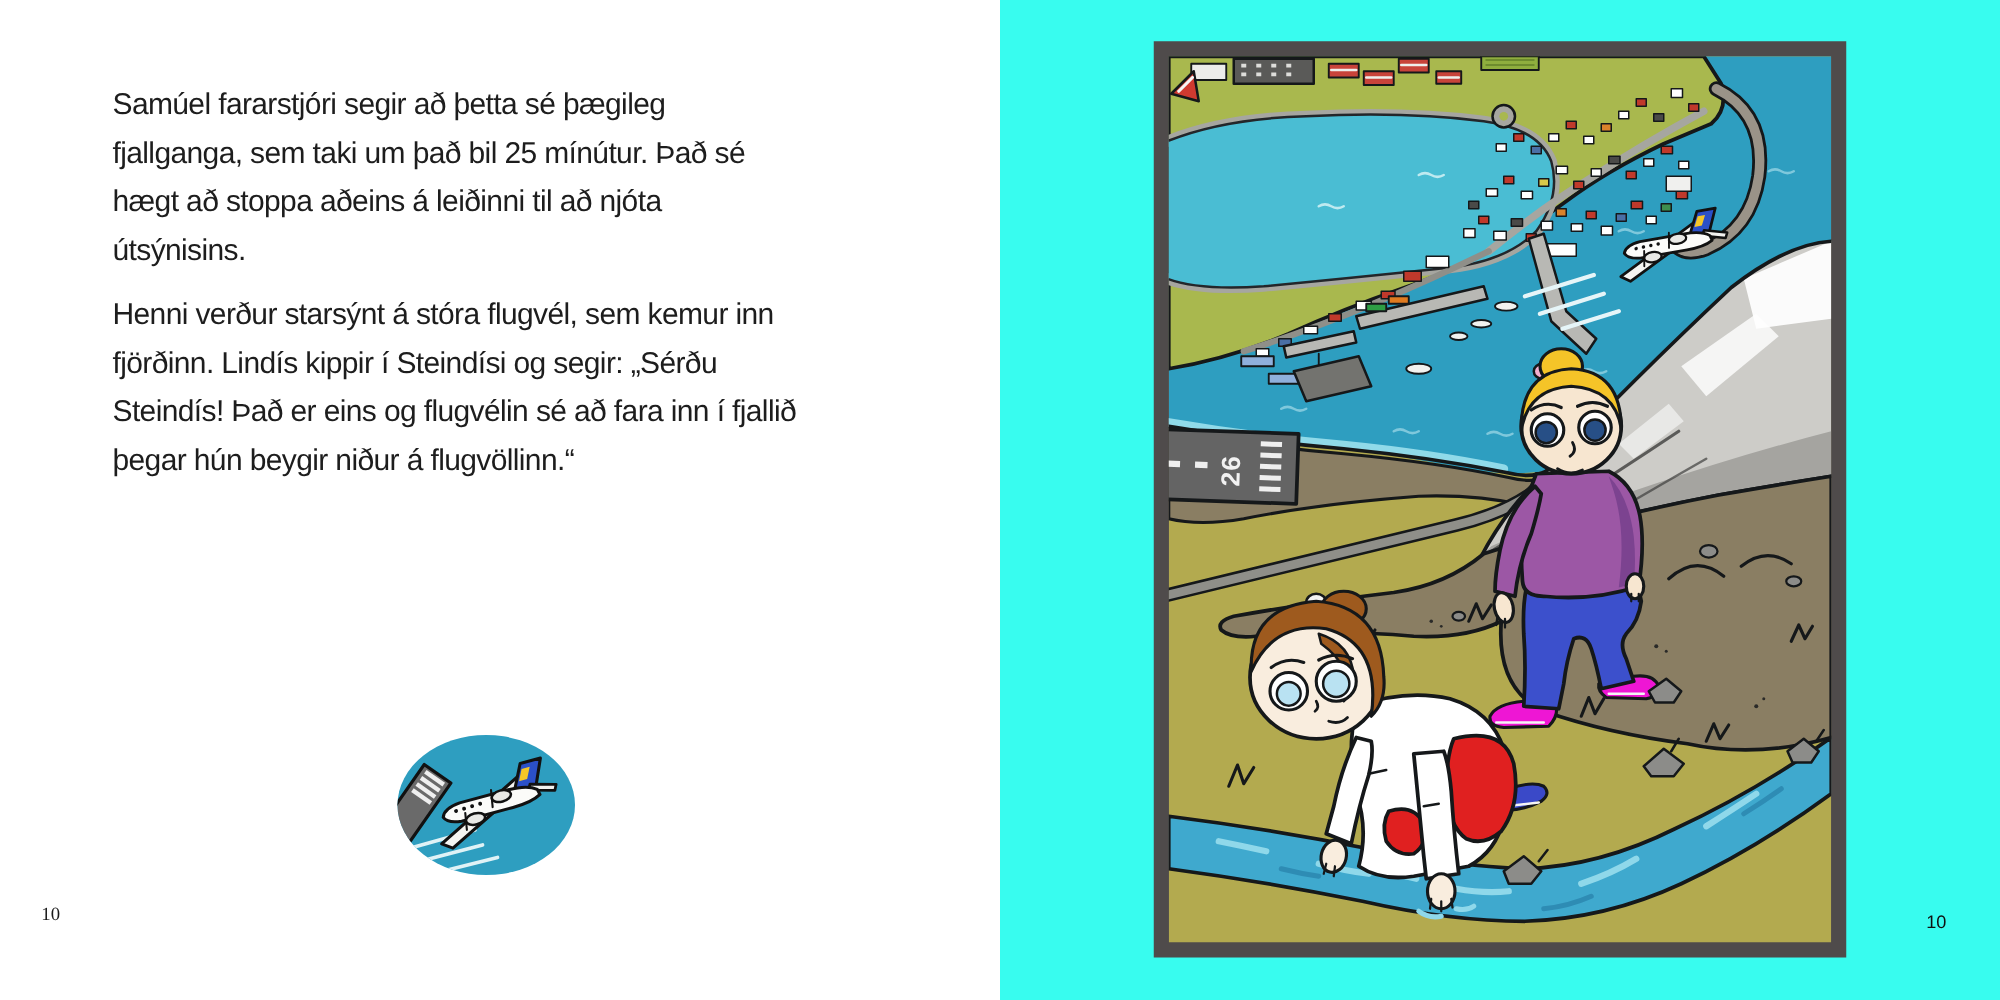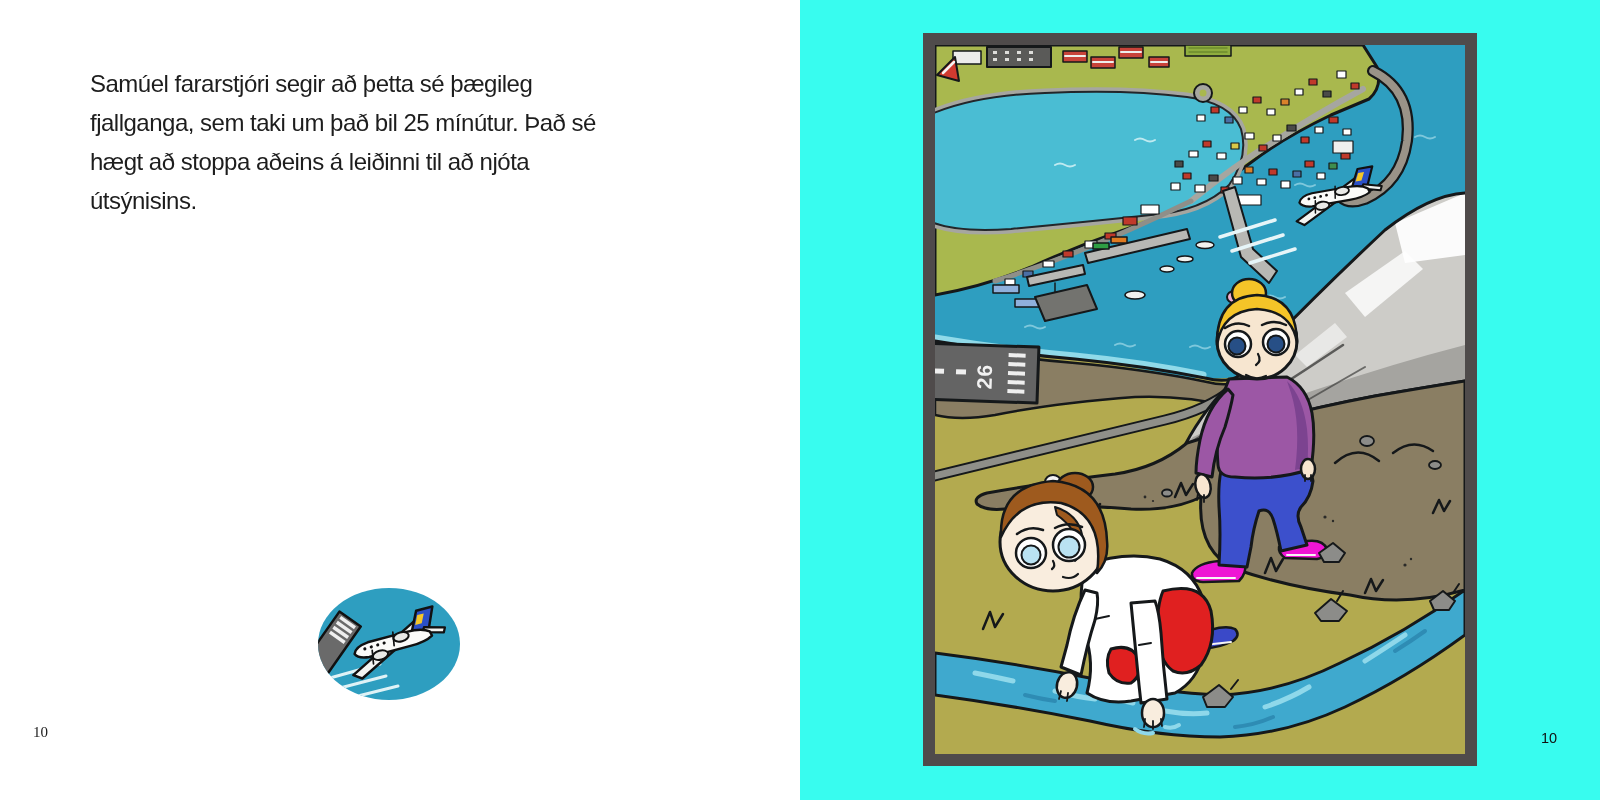--- a/index.html
+++ b/index.html
@@ -21,20 +21,24 @@
 </style>
 </head>
 <body>
 
 <div class="page page-left">
   <div class="text-block">
     <p>Samúel fararstjóri segir að þetta sé þægileg
 fjallganga, sem taki um það bil 25 mínútur. Það sé
 hægt að stoppa aðeins á leiðinni til að njóta
 útsýnisins.</p>
+    <p>Henni verður starsýnt á stóra flugvél, sem kemur inn
+fjörðinn. Lindís kippir í Steindísi og segir: „Sérðu
+Steindís! Það er eins og flugvélin sé að fara inn í fjallið
+þegar hún beygir niður á flugvöllinn.“</p>
   </div>
 
   <svg class="vignette" width="150" height="120" viewBox="0 0 150 120" stroke-linejoin="round" stroke-linecap="round">
     <defs>
       <clipPath id="vclip">
           <ellipse cx="73" cy="58" rx="71" ry="56"></ellipse>
         </clipPath>
       <g id="plane">
         <path d="M-44,17 L24,-17 L30,-11 L-37,22 Z" fill="#F5F5F2" stroke="#111" stroke-width="2.2"></path>
         <path d="M16,-6 L25,-24 L40,-24 L32,-6 Z" fill="#2B50C8" stroke="#111" stroke-width="2.2"></path>

